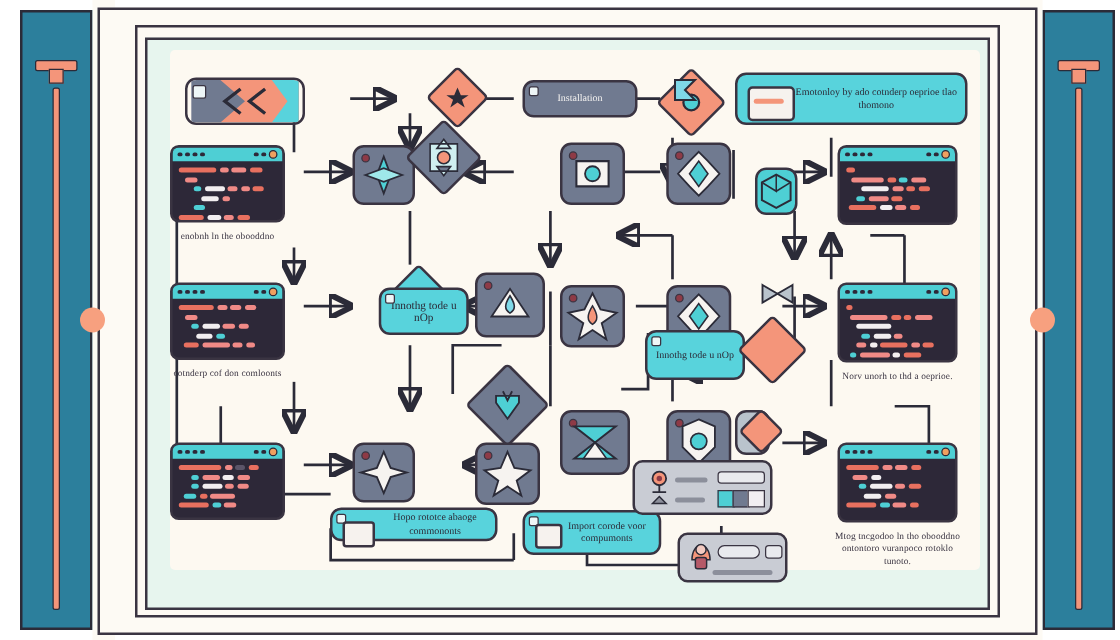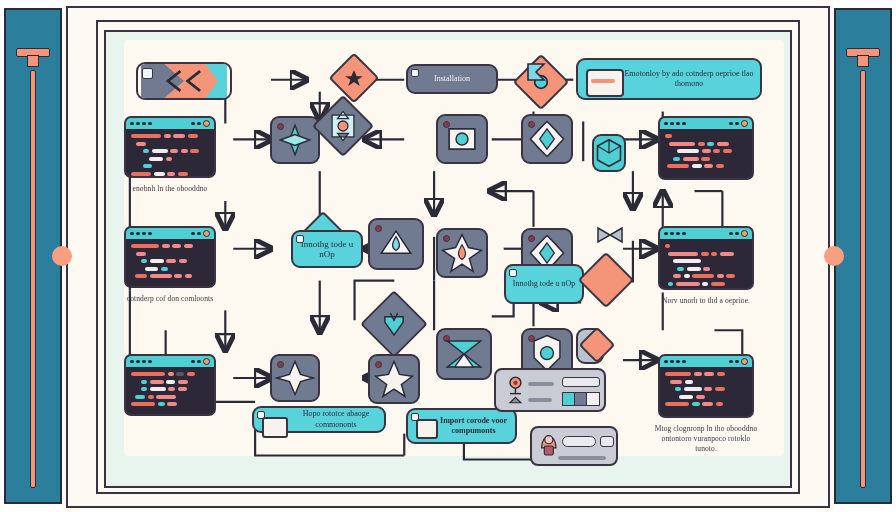--- a/index.html
+++ b/index.html
@@ -2,21 +2,21 @@
 <html><head>
 <meta charset="utf-8">
 <style>
   html,body{margin:0;padding:0;}
   body{
     width:896px;height:512px;overflow:hidden;
     background:#ffffff;
     font-family:"Liberation Sans",sans-serif;
     position:relative;
   }
-  .stage{position:absolute;inset:0;}
+  .stage{position:absolute;inset:0;margin-left:12px;}
 
   
   .rail{position:absolute;top:8px;bottom:8px;width:58px;background:#2c7f9c;
         border:2px solid #2b2b38;box-sizing:border-box;}
   .rail.left{left:4px;}
   .rail.right{right:4px;}
   .rail .railline{position:absolute;top:60px;bottom:14px;width:6px;left:50%;
         margin-left:-3px;background:#f4957a;border:1.5px solid #2b2b38;box-sizing:border-box;border-radius:2px;}
   .rail .railcap{position:absolute;top:38px;left:50%;margin-left:-17px;width:34px;height:9px;
         background:#f4957a;border:1.5px solid #2b2b38;box-sizing:border-box;border-radius:2px;}
@@ -428,21 +428,21 @@
 
     <div class="node" style="left:330px;top:296px;width:56px;height:52px;">
       <span class="pin"></span>
       <svg viewBox="0 0 56 52">
         <path d="M10 12 L46 12 L28 26 z" fill="#4ecfd4" stroke="#2b2b38" stroke-width="1.6"></path>
         <path d="M10 40 L46 40 L28 26 z" fill="#4ecfd4" stroke="#2b2b38" stroke-width="1.6"></path>
         <path d="M28 26 L18 40 L38 40 z" fill="#f6f3f0" stroke="#2b2b38" stroke-width="1.4"></path>
       </svg>
     </div>
 
-    <div class="pill teal" style="left:300px;top:376px;width:111px;height:36px;padding-left:30px;font-weight:bold;">
+    <div class="pill teal" style="left:300px;top:376px;width:111px;height:36px;padding-left:30px;">
       <span class="fold"></span>
       <span style="position:absolute;left:8px;top:9px;width:18px;height:16px;background:#f6f2ee;border:2px solid #3a3442;border-radius:3px;"></span>
       <span>Import corode voor compumonts</span>
     </div>
 
     <div class="node" style="left:420px;top:30px;width:20px;height:24px;background:none;border:none;">
       <svg viewBox="0 0 20 24">
         <path d="M2 2 L18 2 L10 10 L18 18 L2 18 z" fill="#7fd8e8" stroke="#2b2b38" stroke-width="1.6"></path>
       </svg>
     </div>
@@ -616,21 +616,21 @@
             <span class="tok t-pink" style="width:9px"></span>
           </div>
         <div class="ln">
             <span class="tok t-red" style="width:24px"></span>
             <span class="tok t-teal" style="width:8px"></span>
             <span class="tok t-pink" style="width:11px"></span>
             <span class="tok t-red" style="width:7px"></span>
           </div>
       </div>
     </div>
-    <div class="caption" style="left:548px;top:392px;width:104px;">Mtog clognronp ln tho obooddno ontontoro vuranpoco rotoklo tunoto.</div>
+    <div class="caption" style="left:548px;top:392px;width:104px;">Mtog tncgodoo ln tho obooddno ontontoro vuranpoco rotoklo tunoto.</div>
 
     <div class="card" style="left:388px;top:336px;width:112px;height:44px;">
       <svg viewBox="0 0 112 44" style="position:absolute;inset:0;width:100%;height:100%;">
         <circle cx="18" cy="14" r="6" fill="#f4957a" stroke="#2b2b38" stroke-width="1.6"></circle>
         <circle cx="18" cy="14" r="2.4" fill="#8e3a46"></circle>
         <line x1="18" y1="20" x2="18" y2="26" stroke="#2b2b38" stroke-width="1.6"></line>
         <line x1="12" y1="26" x2="24" y2="26" stroke="#2b2b38" stroke-width="1.6"></line>
         <path d="M12 36 L18 30 L24 36 z" fill="#8c8f9b" stroke="#2b2b38" stroke-width="1.3"></path>
       </svg>
       <span class="lbl" style="left:32px;top:12px;width:26px;"></span>

